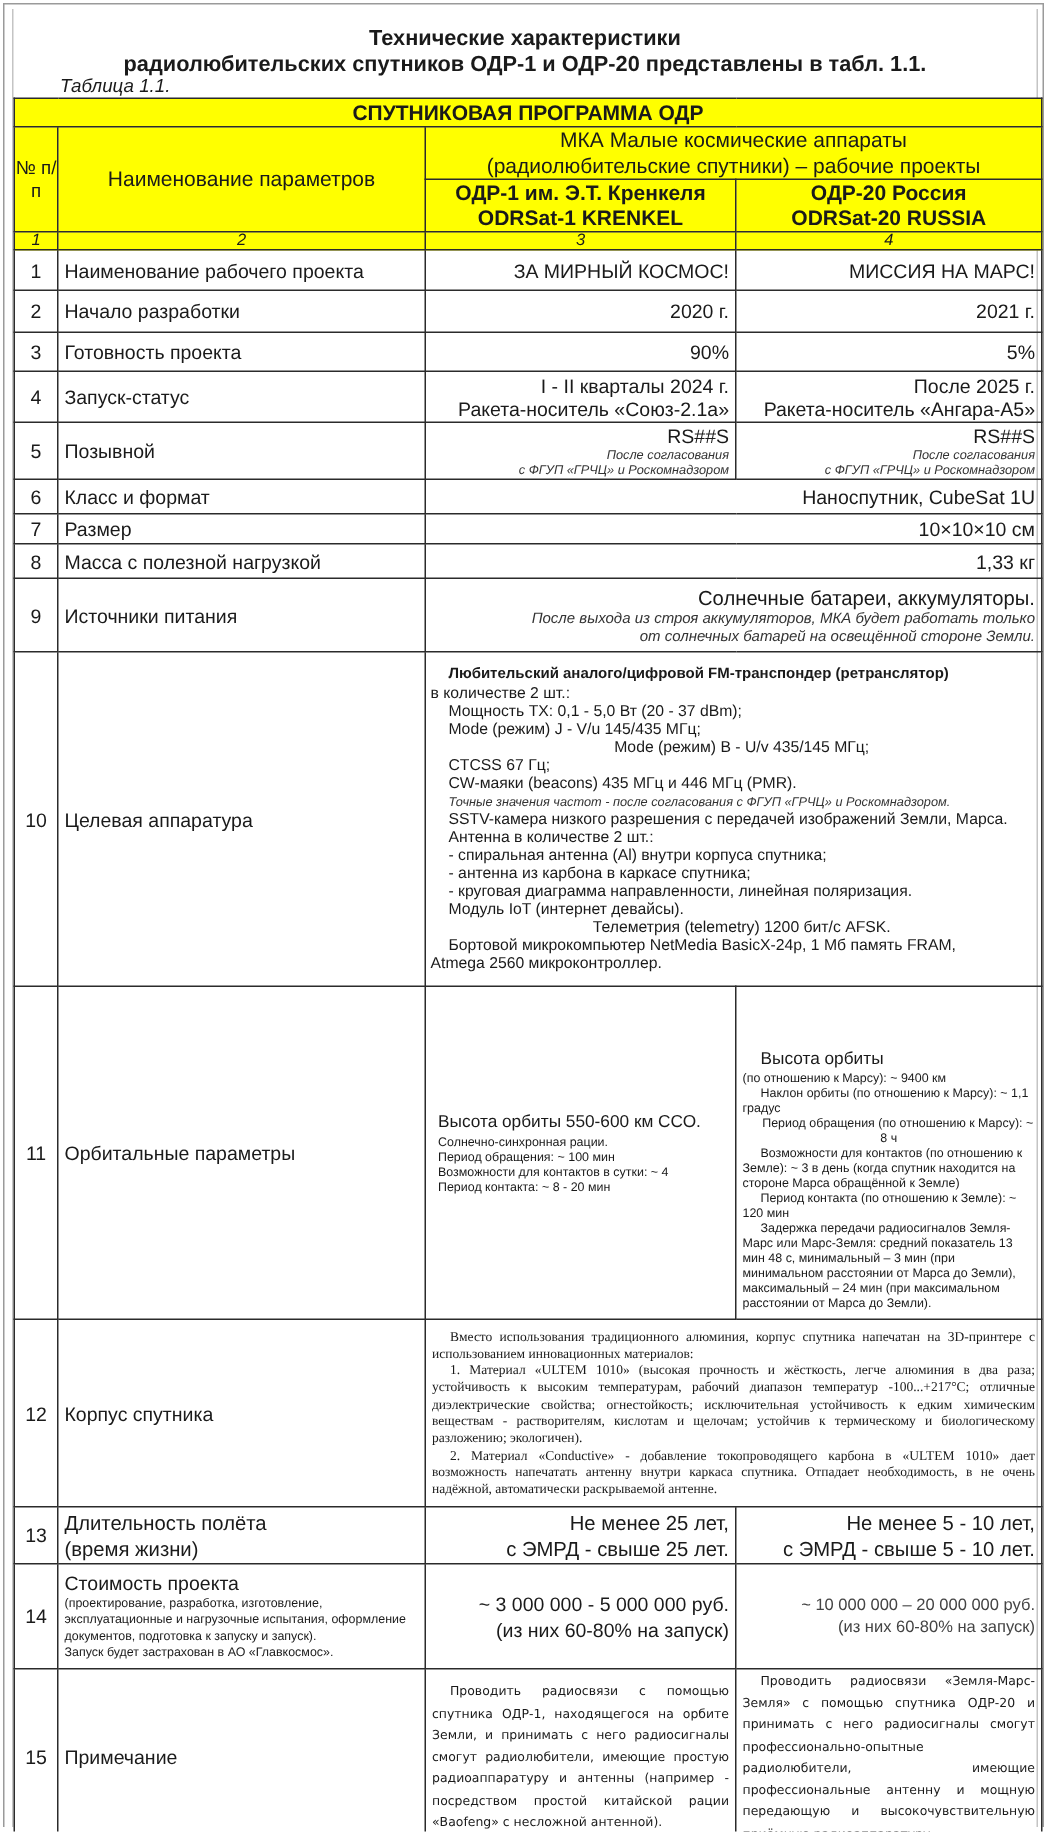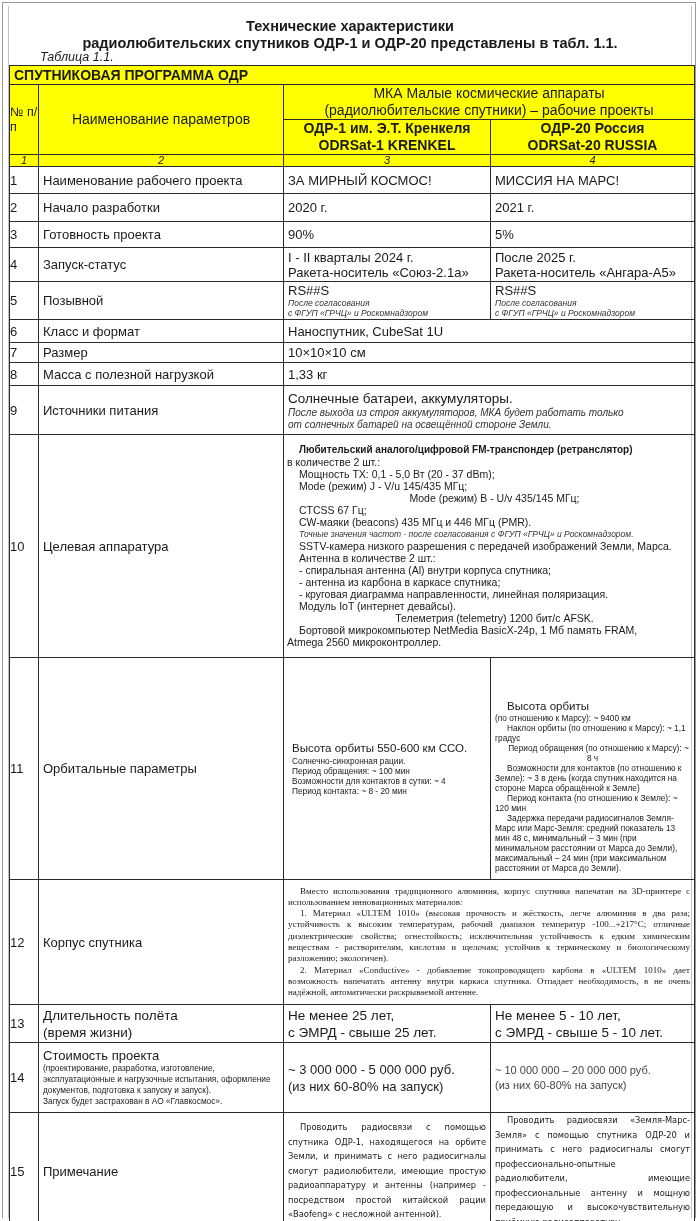--- a/index.html
+++ b/index.html
@@ -10,23 +10,23 @@
   .frame-inner { position: absolute; left: 5px; top: 3px; right: 3px; bottom: 0;
                  border-left: 1px solid #c4c4c4; border-right: 1px solid #c4c4c4; }
   .doc-title { position: absolute; left: 0; width: 700px; text-align: center;
                font-weight: bold; font-size: 14.5px; line-height: 18px; }
   .t1 { top: 17px; }
   .t2 { top: 34px; }
   .table-caption { position: absolute; left: 40px; top: 50px; font-style: italic; font-size: 12.5px; }
   table { position: absolute; left: 9px; top: 65px; width: 685px; border-collapse: collapse; table-layout: fixed; }
   td { border: 1px solid #2b2b2b; padding: 0 4px; vertical-align: middle; font-size: 13px; line-height: 15px; }
   .y td, td.y { background: #ffff00; }
-  .c { text-align: left; }
-  .num { padding: 0; }
-  .banner { font-weight: bold; font-size: 14px; height: 18px; }
+  .c { text-align: right; }
+  .num { text-align: center; padding: 0; }
+  .banner { font-weight: bold; font-size: 14px; text-align: center; height: 18px; }
   .hdr-name { font-size: 14px; text-align: center; }
   .hdr-sub { font-size: 14px; text-align: center; line-height: 17px; }
   .hdr-proj { font-weight: bold; font-size: 14px; text-align: center; line-height: 17px; }
   .idx td { font-style: italic; font-size: 11px; line-height: 11px; height: 11px; text-align: center; }
   .sm-it { font-style: italic; font-size: 8.5px; line-height: 10px; display: block; color: #333; }
   .it10 { font-style: italic; font-size: 10px; line-height: 12px; display: block; color: #333; }
   .line { display: block; }
   .p10 { font-size: 10.5px; line-height: 12px; }
   .p8 { font-size: 8.3px; line-height: 10px; }
   .just { text-align: justify; }

